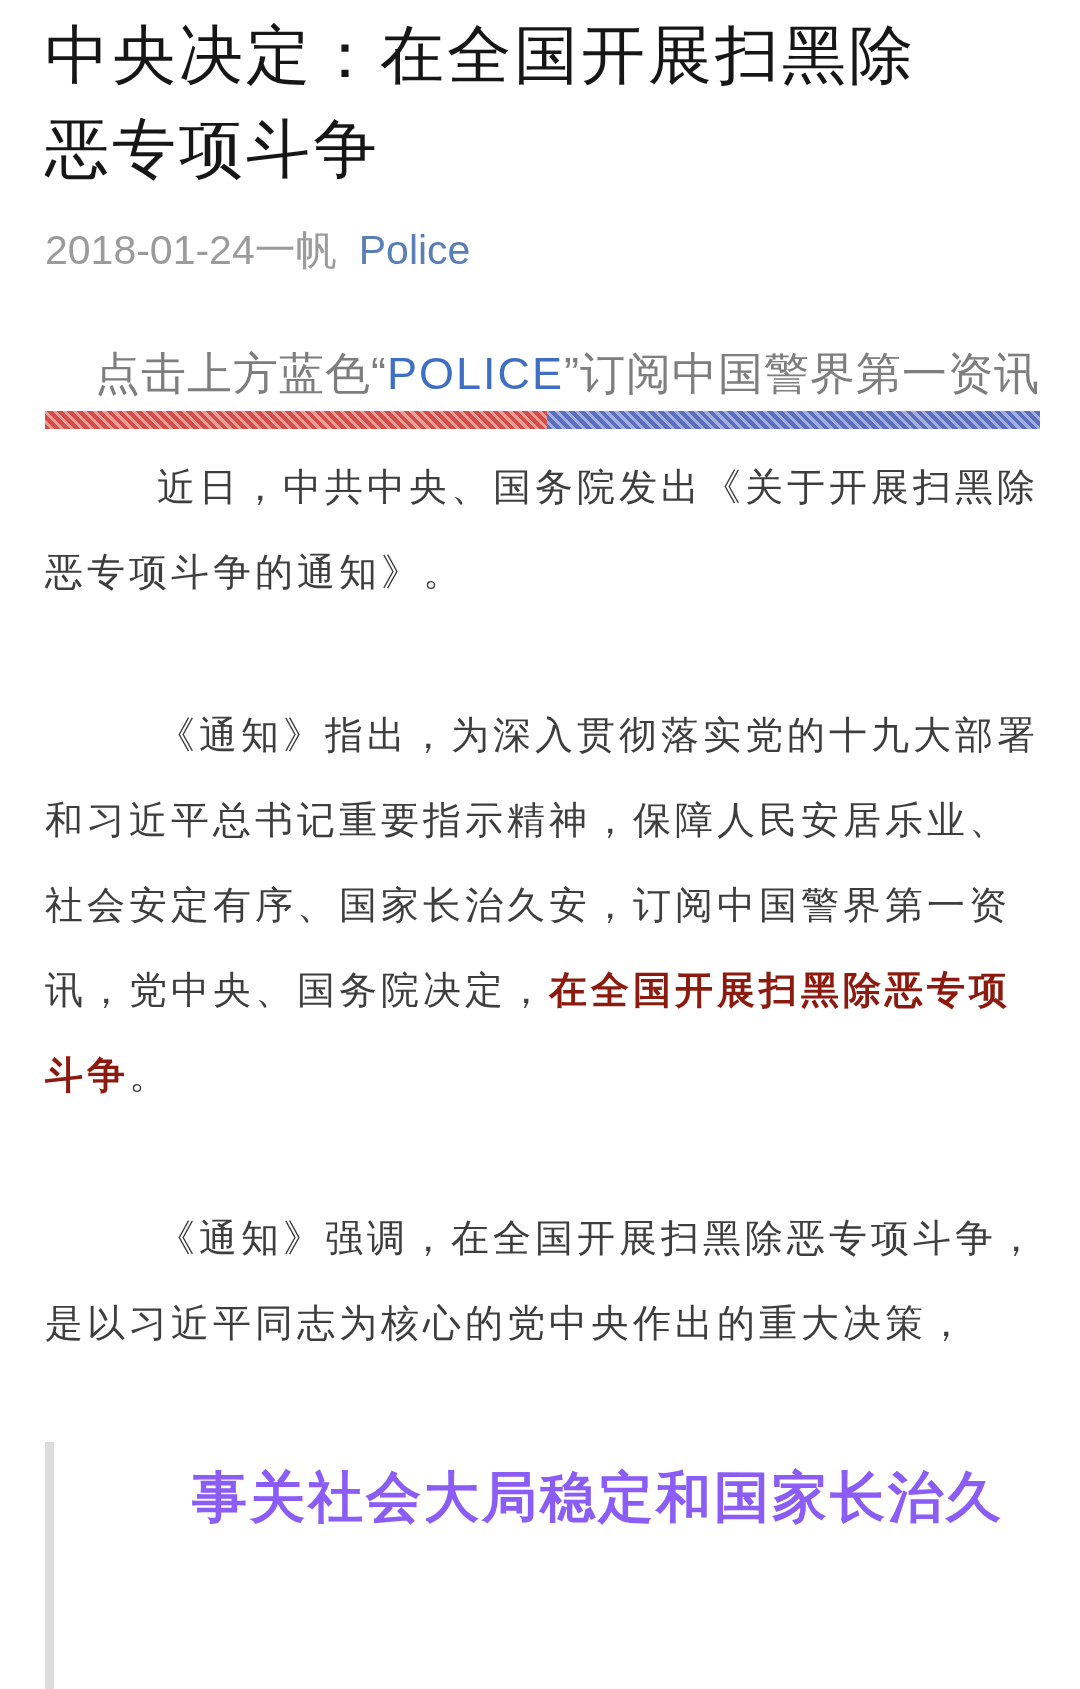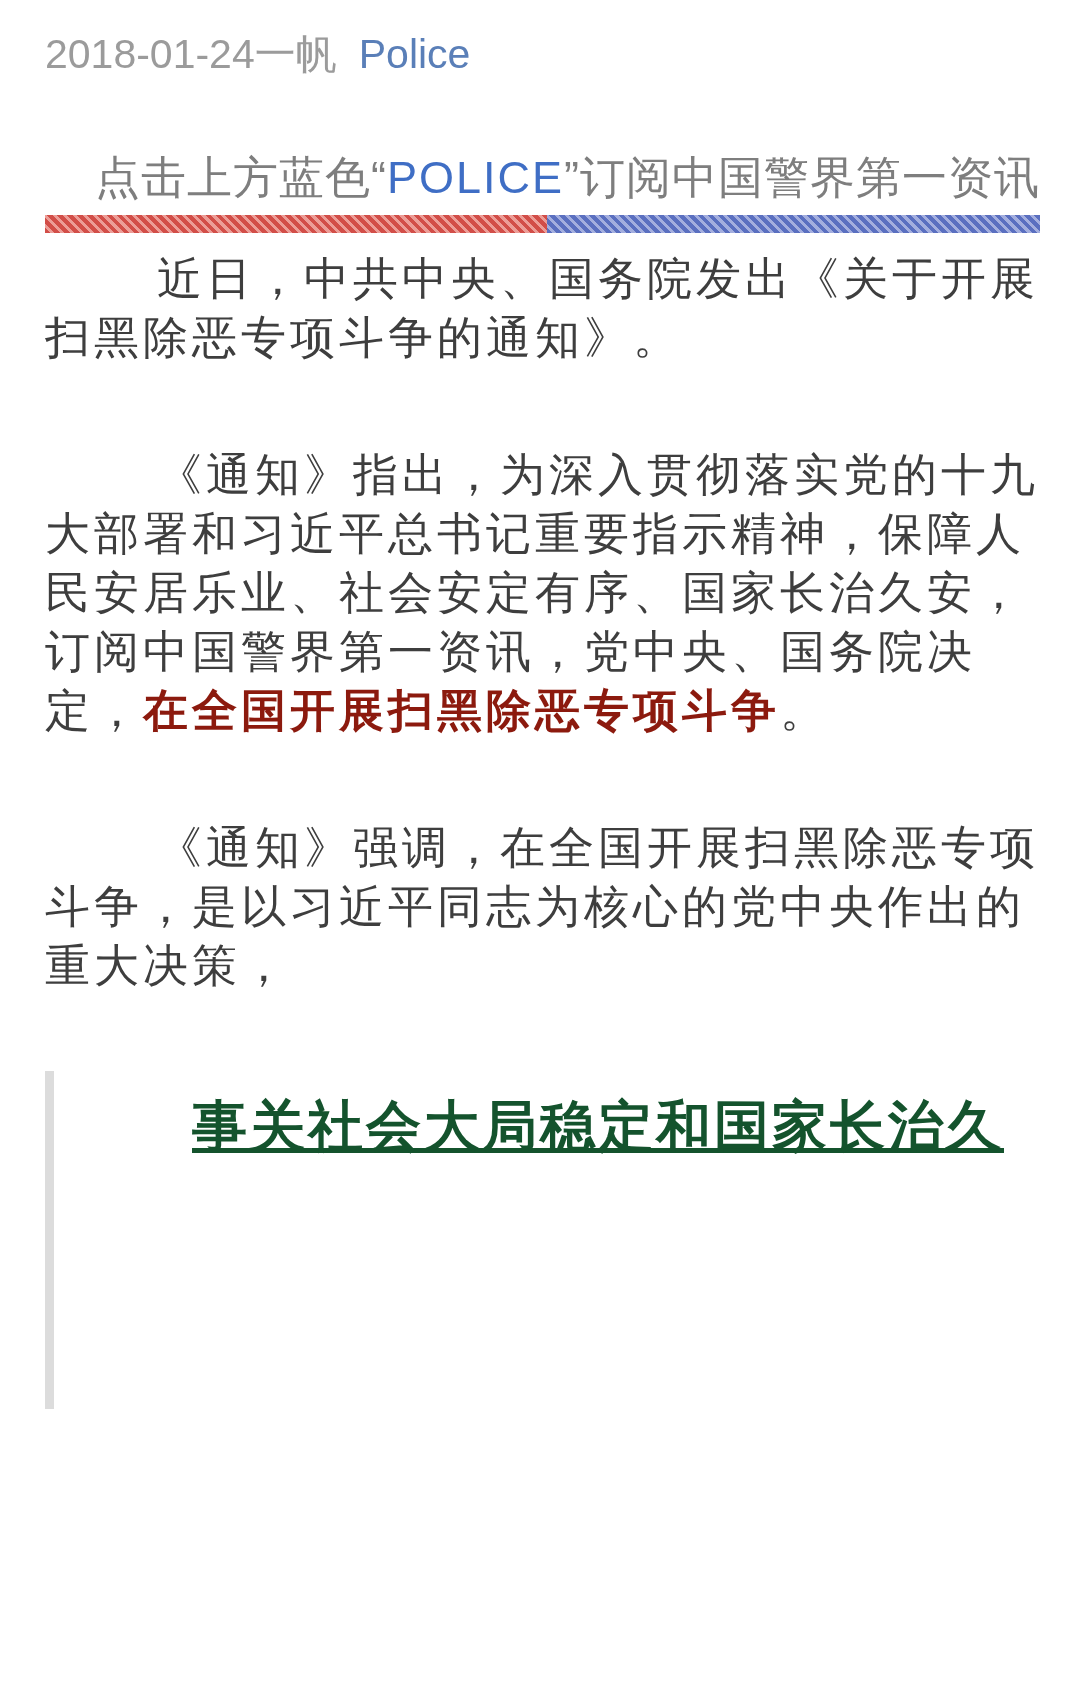--- a/index.html
+++ b/index.html
@@ -67,22 +67,22 @@
   }
   .band-blue {
     flex: 1 1 auto;
     background: repeating-linear-gradient(45deg,
       #5a6fc0 0px, #5a6fc0 4px,
       #a3aede 4px, #a3aede 7px);
   }
   
   .body-p {
     margin: 78px 0 0 0;
-    font-size: 45px;
-    line-height: 59px;
+    font-size: 38px;
+    line-height: 85px;
     letter-spacing: 4px;
     color: #3e3e3e;
     text-indent: 112px;
     word-break: break-all;
   }
   .body-p.first { margin-top: 16px; }
   .em-red {
     color: #8c1a0e;
     font-weight: 700;
   }
@@ -91,31 +91,31 @@
     margin: 76px 0 0 0;
     border-left: 9px solid #dcdcdc;
     padding: 12px 30px 240px 28px;
   }
   .quote-text {
     margin: 0;
     font-size: 55px;
     line-height: 86px;
     letter-spacing: 3px;
     font-weight: 700;
-    color: #14532d;
+    color: #8b5cf6;
     text-indent: 110px;
     word-break: break-all;
-    text-decoration: underline;
   }
 </style>
 </head>
 <body>
 
 <div class="page">
 
+  <h1 class="title">中央决定：在全国开展扫黑除恶专项斗争</h1>
 
   <div class="meta">
     <span class="date">2018-01-24</span><span class="author">一帆</span><a class="account">Police</a>
   </div>
 
   <figure class="banner" style="margin-left:0;margin-right:0;">
     <div class="banner-text">
       <span>点击上方蓝色</span><span>“</span><span class="police">POLICE</span><span>”</span><span>订阅中国警界第一资讯</span>
     </div>
     <div class="band">

